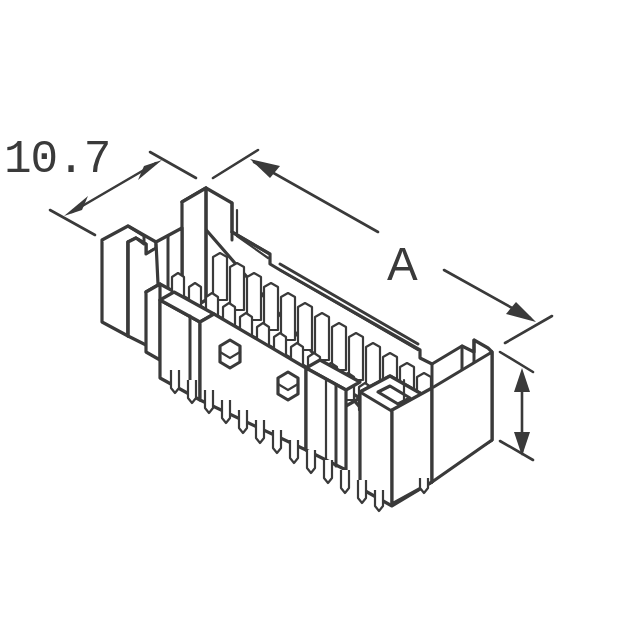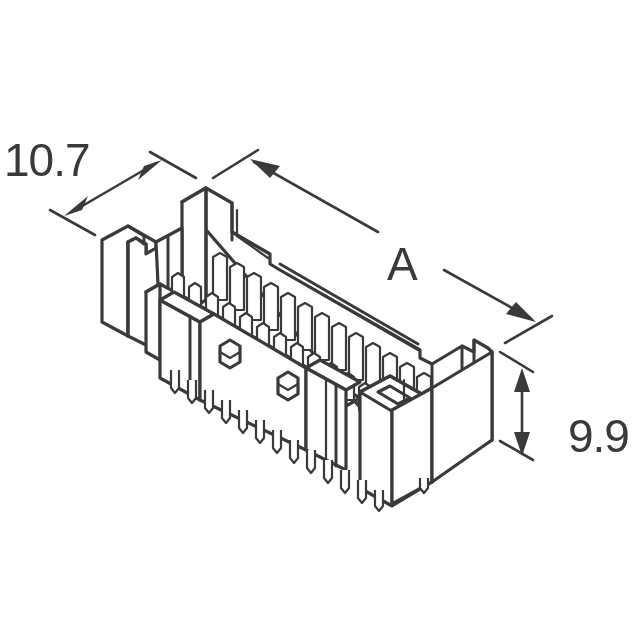--- a/index.html
+++ b/index.html
@@ -1,19 +1,19 @@
 <!DOCTYPE html>
 <html><head>
 <meta charset="utf-8">
 <style>
   html, body { margin: 0; padding: 0; background: #ffffff; }
   body { width: 640px; height: 640px; overflow: hidden; position: relative; font-family: "Liberation Sans", sans-serif; }
   #stage { position: absolute; left: 0; top: 0; width: 640px; height: 640px; }
   .lbl { position: absolute; color: #3a3a3a; font-family: "Liberation Sans", sans-serif; font-size: 46px; line-height: 1; letter-spacing: -1px; }
-  #lbl-depth { left: 4px; top: 137px; }
+  #lbl-depth { left: 4px; top: 137px; font-family: Liberation Mono, monospace; }
   #lbl-length { left: 387px; top: 241px; }
   #lbl-height { left: 568px; top: 413px; }
   svg { position: absolute; left: 0; top: 0; }
   .o { fill: #ffffff; stroke: #3a3a3a; stroke-width: 3.2; stroke-linejoin: round; stroke-linecap: round; }
   .l { fill: none; stroke: #3a3a3a; stroke-width: 3; stroke-linecap: round; stroke-linejoin: round; }
   .thin { fill: none; stroke: #3a3a3a; stroke-width: 2.2; stroke-linecap: round; }
   .dim { fill: none; stroke: #3a3a3a; stroke-width: 2.6; stroke-linecap: round; }
   .ah { fill: #3a3a3a; stroke: none; }
   .pin { fill: #ffffff; stroke: #3a3a3a; stroke-width: 2.2; stroke-linejoin: round; }
 </style>
@@ -160,15 +160,14 @@
       <path d="M358,480 v18 l4,5 l4,-5 v-18"></path>
       <path d="M375,490 v16 l4,5 l4,-5 v-16"></path>
       <path d="M420,478 v10 l4,5 l4,-5 v-10"></path>
     </g>
   </g>
 
 </svg>
 
 <div id="lbl-depth" class="lbl">10.7</div>
 <div id="lbl-length" class="lbl">A</div>
-<div id="lbl-height" class="lbl">9.9</div>
 
 </div>
 
 </body></html>

